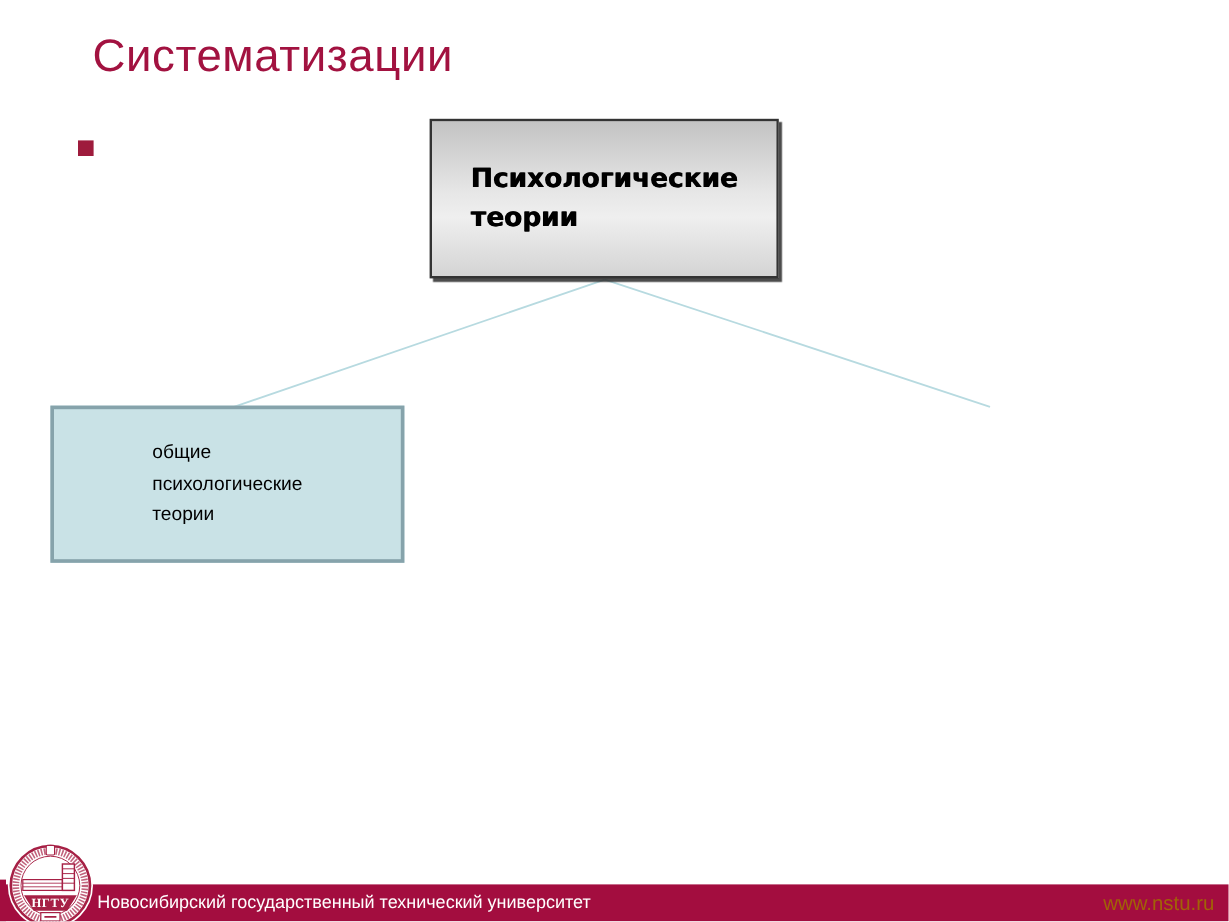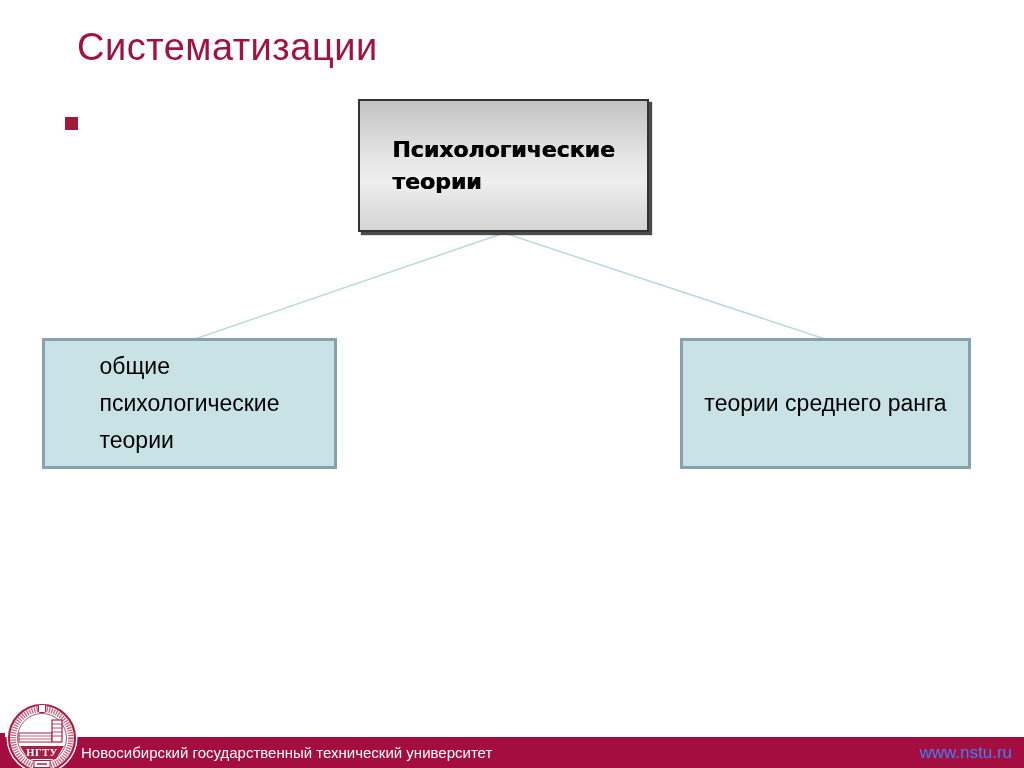--- a/index.html
+++ b/index.html
@@ -60,21 +60,21 @@
     font-size: 22px;
     font-weight: bold;
     font-family: "DejaVu Sans", sans-serif;
     line-height: 1.45;
     white-space: pre-line;
     text-shadow: 0.6px 0 0 #000;
   }
   .node-leaf {
     border: 3px solid #86a3ab;
     background: #c9e2e6;
-    font-size: 23px;
+    font-size: 16px;
     line-height: 1.6;
     white-space: pre-line;
   }
   .node-left {
     left: 42px;
     top: 338px;
     width: 295px;
     height: 131px;
   }
   .node-right {
@@ -108,21 +108,21 @@
     color: #ffffff;
     font-size: 15px;
     white-space: nowrap;
   }
   .footer-site {
     position: absolute;
     right: 12px;
     top: 737px;
     height: 31px;
     line-height: 31px;
-    color: #3b82f6;
+    color: #a16207;
     font-size: 17px;
     white-space: nowrap;
   }
   .logo {
     position: absolute;
     left: 6px;
     top: 702px;
     width: 72px;
     height: 72px;
   }
@@ -141,21 +141,20 @@
     <line x1="504" y1="233" x2="825" y2="339" stroke="#b7dae0" stroke-width="1.5"></line>
   </svg>
 
   <div class="node node-root">Психологические
 теории</div>
 
   <div class="node node-leaf node-left">общие
 психологические
 теории</div>
 
-  <div class="node node-leaf node-right">теории среднего ранга</div>
 
   <div class="footer-bar"></div>
   <div class="footer-stripe"></div>
 
   <div class="footer-university">Новосибирский государственный технический университет</div>
 
   <div class="footer-site">www.nstu.ru</div>
 
   <svg class="logo" viewBox="0 0 72 72" xmlns="http://www.w3.org/2000/svg">
     <circle cx="36" cy="36" r="35.5" fill="#ffffff"></circle>

